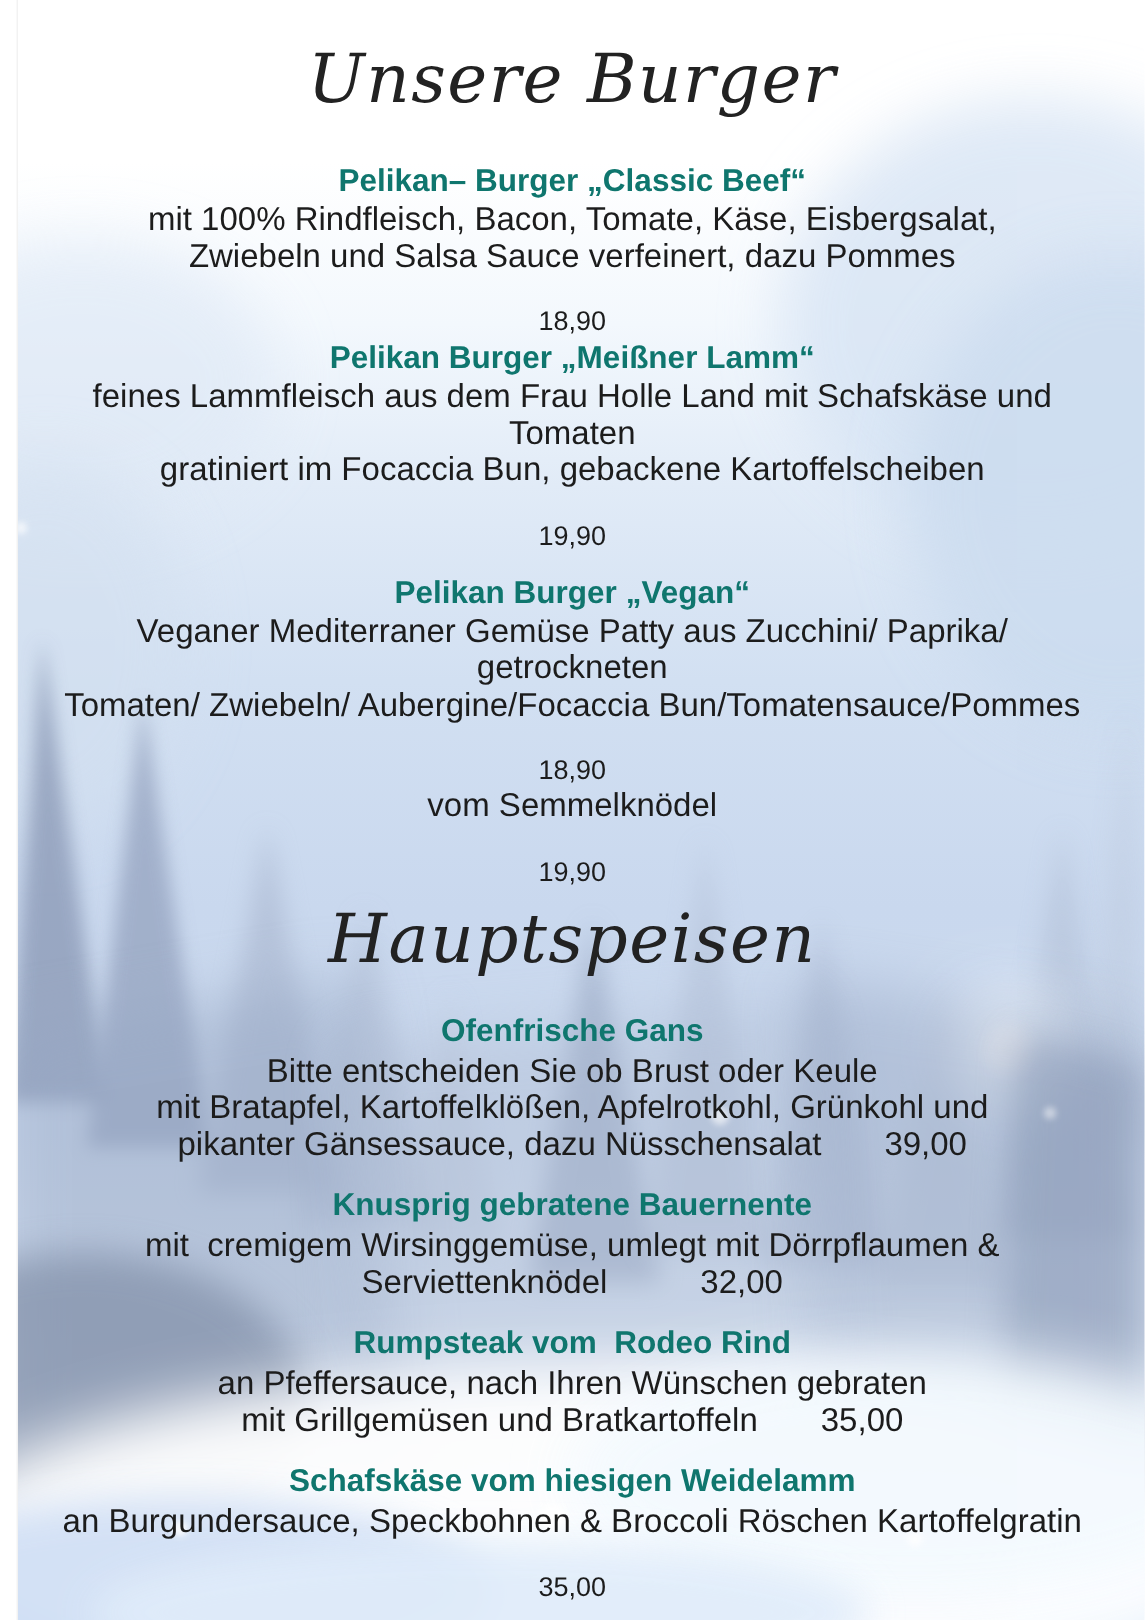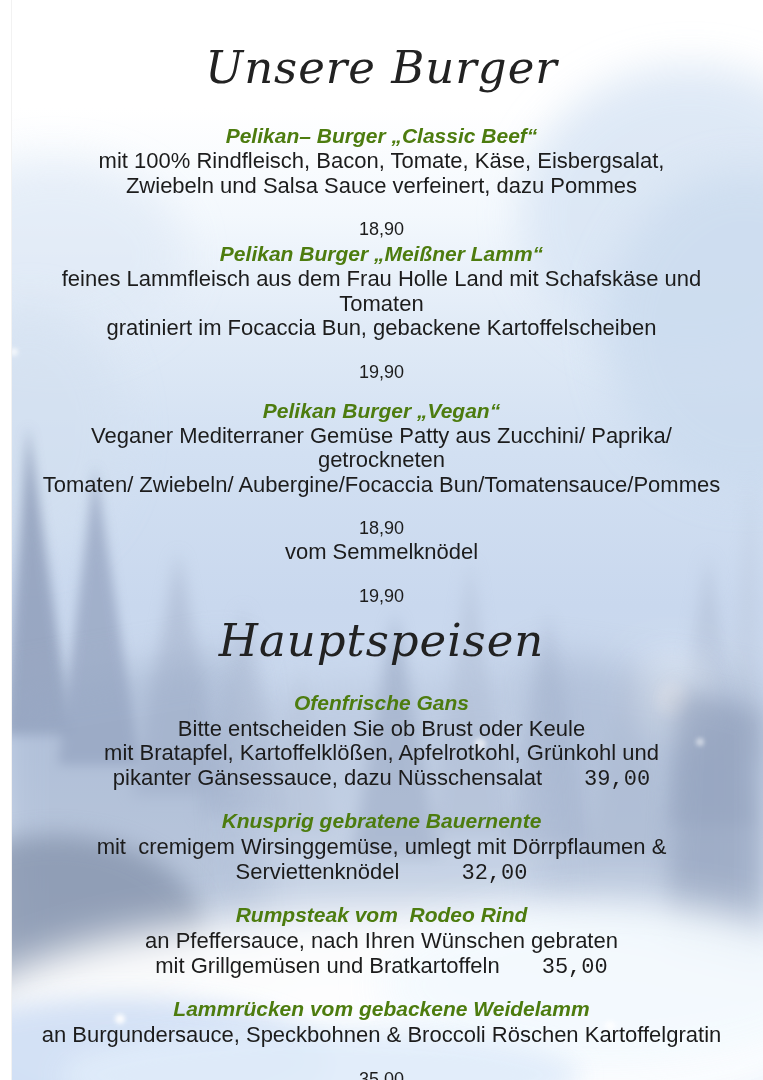--- a/index.html
+++ b/index.html
@@ -7,41 +7,40 @@
     width:763px;height:1080px;overflow:hidden;position:relative;
     background:#ffffff;
     font-family:"Liberation Sans",sans-serif;
     color:#1c1c1c;
   }
   .bg{position:absolute;inset:0;z-index:0;}
   .edge-strip{position:absolute;left:0;top:0;width:12px;height:1080px;background:#fff;z-index:2;}
   .edge-line{position:absolute;left:11px;top:0;width:1px;height:1080px;background:rgba(0,0,0,0.05);z-index:3;}
   .menu{
     position:absolute;inset:0;z-index:5;text-align:center;
-    padding-top:37px;box-sizing:border-box;
+    padding-top:22px;box-sizing:border-box;
   }
   .script-heading{
     font-family:"DejaVu Serif",serif;font-style:italic;font-weight:400;
     font-size:45px;line-height:62px;letter-spacing:1px;color:#222;
   }
   .script-heading.first{margin-bottom:24px;}
   .script-heading.second{line-height:66px;}
   .item{margin:0 auto;max-width:700px;}
   .item-name{
-    font-size:21px;font-weight:700;line-height:26px;color:#4d7c0f;
+    font-size:21px;font-weight:700;line-height:26px;color:#0f766e;
     white-space:pre-wrap;
-    font-style:italic;
   }
   .item-name.small{font-size:18px;line-height:24px;}
   .line{font-size:22px;line-height:24.5px;white-space:pre-wrap;}
   .price-line{font-size:18px;line-height:24px;margin-top:19px;}
   .gap-top{margin-top:14px;}
   .main-item{margin-top:15px;}
   .main-item .item-name{line-height:28px;}
-  .inline-price{margin-left:42px;font-family:Liberation Mono, monospace;}
+  .inline-price{margin-left:42px;}
   .inline-price.wide{margin-left:62px;}
 </style>
 </head>
 <body>
 
 <svg class="bg" viewBox="0 0 763 1080" width="763" height="1080" preserveAspectRatio="none" aria-hidden="true">
   <defs>
     <filter id="b2" x="-50%" y="-50%" width="200%" height="200%">
         <feGaussianBlur stdDeviation="2"></feGaussianBlur>
       </filter>
@@ -160,18 +159,18 @@
     <div class="line"><span>Serviettenknödel</span><span class="inline-price wide">32,00</span></div>
   </div>
 
   <div class="item main-item">
     <div class="item-name">Rumpsteak vom  Rodeo Rind</div>
     <div class="line">an Pfeffersauce, nach Ihren Wünschen gebraten</div>
     <div class="line"><span>mit Grillgemüsen und Bratkartoffeln</span><span class="inline-price">35,00</span></div>
   </div>
 
   <div class="item main-item">
-    <div class="item-name">Lammrücken vom gebackene Weidelamm</div>
+    <div class="item-name">Schafskäse vom hiesigen Weidelamm</div>
     <div class="line">an Burgundersauce, Speckbohnen &amp; Broccoli Röschen Kartoffelgratin</div>
     <div class="price-line">35,00</div>
   </div>
 
 </div>
 
 </body></html>

